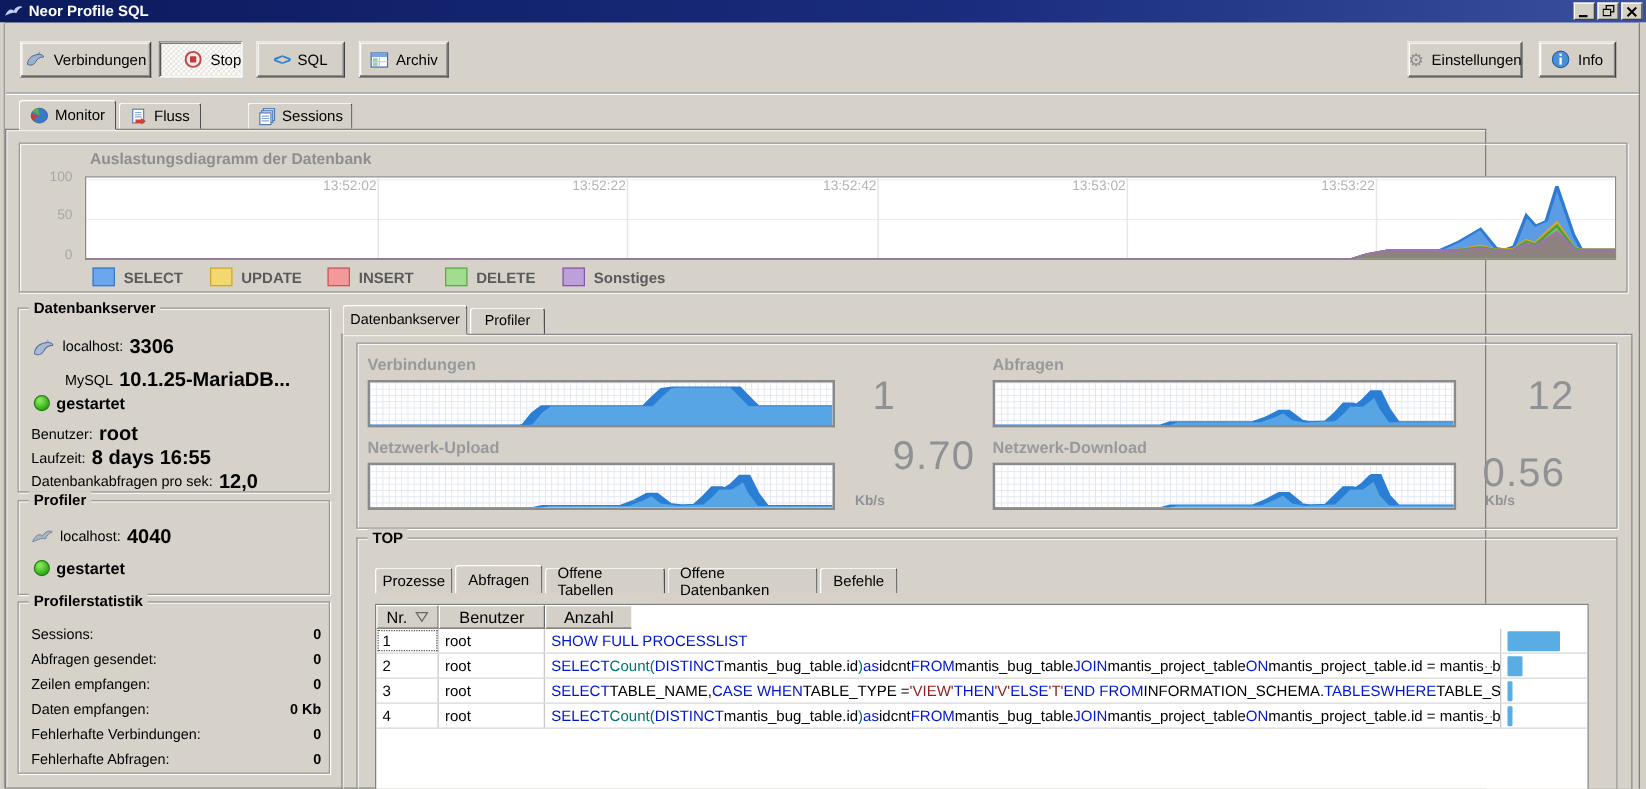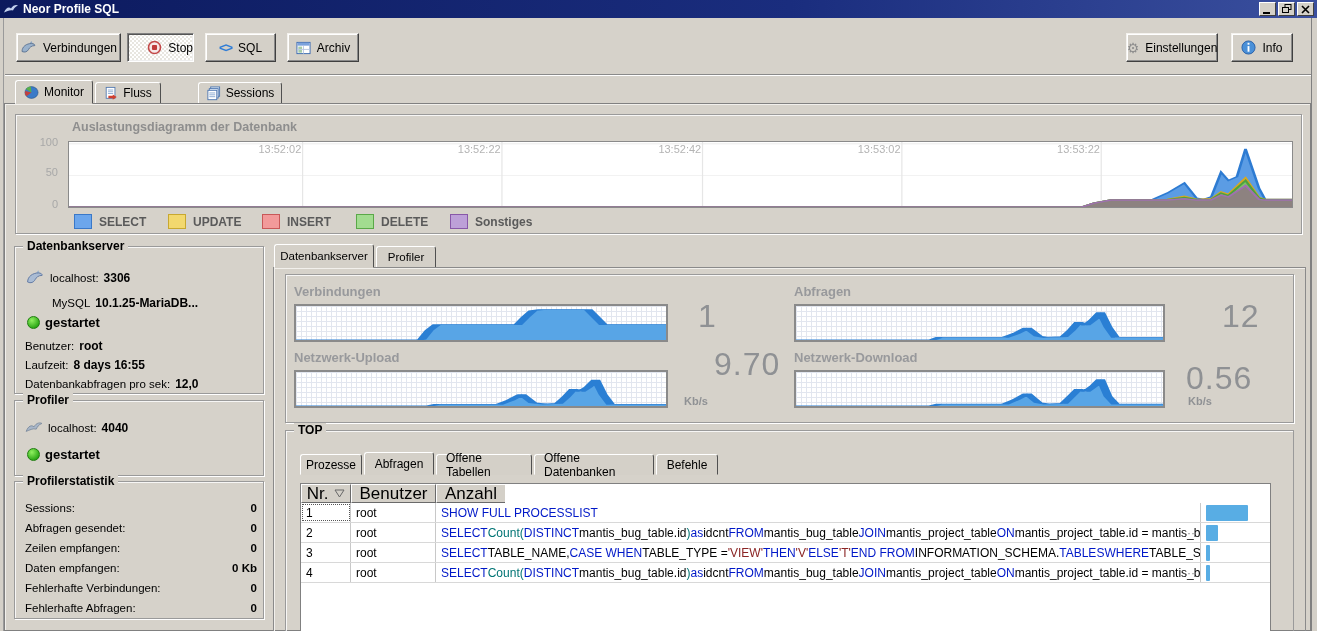--- a/index.html
+++ b/index.html
@@ -28,62 +28,62 @@
     background-size:4px 4px; background-position:0 0,2px 2px;justify-content:flex-end; }
   .toolgroove { position:absolute; left:5px; top:74px; width:1306px; height:2px;
     border-top:1px solid #8a8a8a; border-bottom:1px solid #fff; }
 
   
   .tab { position:absolute; background:#d4d0c8; border:1px solid; border-color:#fff #505050 #d4d0c8 #fff;
     border-radius:3px 3px 0 0; display:flex; align-items:center; justify-content:center; gap:5px;
     font-size:12px; padding:0 9px; }
   .tab.active { z-index:5; }
 
-  .content-frame { position:absolute; left:4px; top:103px; width:1307px; height:528px;
+  .content-frame { position:absolute; left:4px; top:103px; width:1185px; height:528px;
     border:1px solid #808080; box-shadow:inset 1px 1px 0 #f2f0ec; background:#d6d2ca; }
 
   
   .groupbox { position:absolute; border:1px solid #9a9a9a; box-shadow:inset 1px 1px 0 rgba(255,255,255,.8),1px 1px 0 #fff; }
   .groupbox > .gb-title { position:absolute; top:-8px; left:8px; background:#d6d2ca; padding:0 4px;
     font-weight:bold; font-size:12px; }
 
   
   .plot { position:absolute; left:52px; top:26px; width:1225px; height:67px; background:#fff; border:1px solid #8a8a8a; }
   .plot svg { position:absolute; inset:0; width:100%; height:100%; }
   .ylab { position:absolute; font-size:11px; color:#a8a8a8; text-align:right; width:34px; }
   .time-label { position:absolute; top:1px; transform:translateX(-103%); font-size:11px; color:#b4b4b4; white-space:nowrap; }
   .legend { position:absolute; left:58px; top:99px; display:flex; }
   .legend-item { width:94px; display:flex; align-items:center; gap:7px; }
   .swatch { width:18px; height:15px; border:1px solid; }
   .legend-item span { font-weight:bold; font-size:12px; color:#5a5a5a; }
 
   
   .inforow { display:flex; align-items:center; gap:5px; font-size:11.5px; }
-  .inforow b { font-size:12px; }
+  .inforow b { font-size:16px; }
   .statusdot { width:13px; height:13px; border-radius:50%;
     background:radial-gradient(circle at 35% 30%, #90f060, #2aa614 75%); border:1px solid #1e7e0e; }
   .statrow { display:flex; font-size:11.5px; margin-bottom:8px;justify-content:space-between; }
   .statrow .sl { width:148px; }
   .statrow .sv { font-weight:bold; }
 
   
   .gauge-label { position:absolute; font-weight:bold; font-size:13px; color:#98999c; }
   .sparkbox { position:absolute; height:38px; background:#fff; border:2px solid #8a8a8a;
     background-image:linear-gradient(#e2e6ef 1px,transparent 1px),linear-gradient(90deg,#e2e6ef 1px,transparent 1px);
     background-size:5px 5px; }
   .sparkbox svg { position:absolute; inset:0; width:100%; height:100%; }
   .bignum { position:absolute; font-size:32px; color:#8f9194; letter-spacing:1px; }
   .bigunit { position:absolute; font-size:11px; font-weight:bold; color:#8f9194; }
 
   
   .toptable { position:absolute; left:14px; top:52px; width:971px; bottom:4px; background:#fff;
     border:1px solid #808080; overflow:hidden; }
   .thead { display:flex; height:19px; }
   .th { background:#d4d0c8; border:1px solid; border-color:#fff #6a6a6a #6a6a6a #fff;
-    display:flex; align-items:center; justify-content:center; font-size:17px; gap:6px; }
+    display:flex; align-items:center; justify-content:center; font-size:13px; gap:6px; }
   .trow { display:flex; height:20px; border-bottom:1px solid #d8d8d8; }
   .td { border-right:1px solid #c8c8c8; display:flex; align-items:center; padding:0 5px;
     font-size:12px; white-space:nowrap; overflow:hidden; position:relative; }
   .c-nr{ width:50px; } .c-user{ width:85px; } .c-sql{ width:765px; } .c-count{ width:69px; border-right:none; }
   .focuscell { outline:1px dotted #555; outline-offset:-2px; }
   .tk-kw{ color:#0018c8; } .tk-id{ color:#000; } .tk-fn{ color:#007474; } .tk-str{ color:#8a2424; }
   .tk-el{ color:#888; position:absolute; right:5px; }
   .countbar { height:16px; background:#58ade4; border-radius:1px; }
 
   .icon { display:inline-flex; }

